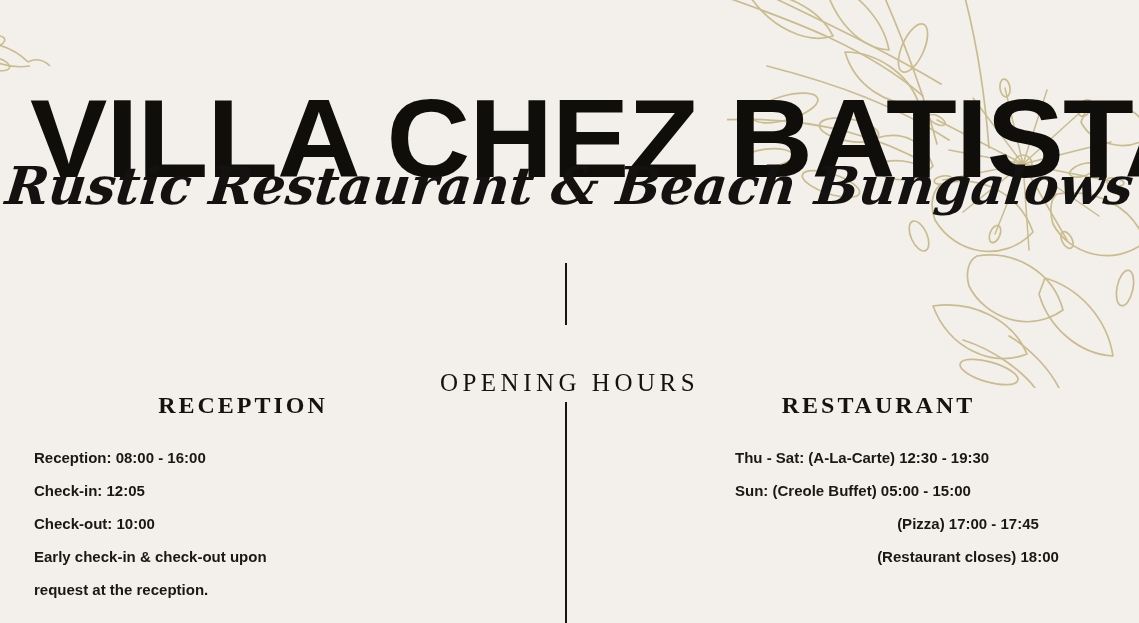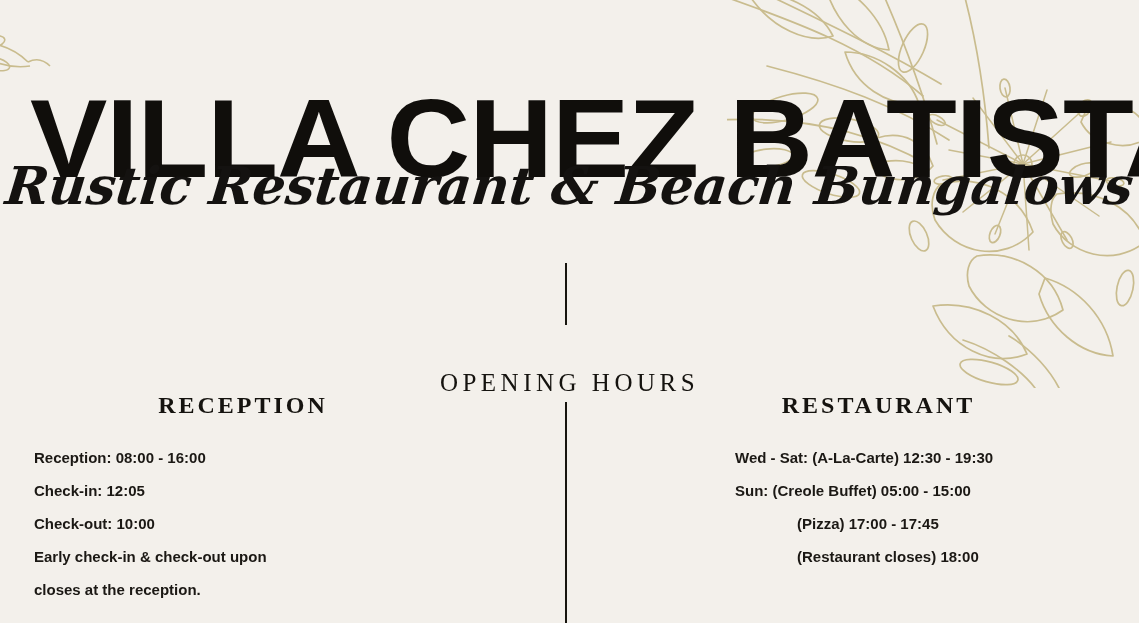--- a/index.html
+++ b/index.html
@@ -133,21 +133,21 @@
     font-family: "Liberation Sans", sans-serif;
     font-weight: 700;
     font-size: 15px;
     line-height: 33px;
     color: #1b1814;
   }
   .col-reception .lines { padding-left: 34px; }
   .col-restaurant .lines { padding-left: 125px; }
 
   .line { white-space: nowrap; }
-  .line.indent { padding-left: 62px; }
+  .line.indent { padding-left: 62px; text-align: center; }
 </style>
 </head>
 <body>
 
 <div class="poster">
 
   <svg class="floral-left" viewBox="0 0 90 80" aria-hidden="true">
     <g fill="none" stroke="#C9BC8E" stroke-width="1.6">
       <path d="M2 18 C 20 10, 46 18, 62 34"></path>
       <path d="M2 18 C 16 30, 40 42, 64 38"></path>
@@ -239,27 +239,27 @@
 
   <div class="divider-mid"></div>
 
   <section class="col col-reception">
     <h2 class="col-heading">RECEPTION</h2>
     <div class="lines">
       <div class="line">Reception: 08:00 - 16:00</div>
       <div class="line">Check-in: 12:05</div>
       <div class="line">Check-out: 10:00</div>
       <div class="line">Early check-in &amp; check-out upon</div>
-      <div class="line">closes at the reception.</div>
+      <div class="line">request at the reception.</div>
     </div>
   </section>
 
   <section class="col col-restaurant">
     <h2 class="col-heading">RESTAURANT</h2>
     <div class="lines">
-      <div class="line">Wed - Sat: (A-La-Carte) 12:30 - 19:30</div>
+      <div class="line">Thu - Sat: (A-La-Carte) 12:30 - 19:30</div>
       <div class="line">Sun:  (Creole Buffet) 05:00 - 15:00</div>
       <div class="line indent">(Pizza) 17:00 - 17:45</div>
       <div class="line indent">(Restaurant closes) 18:00</div>
     </div>
   </section>
 
 </div>
 
 </body></html>

